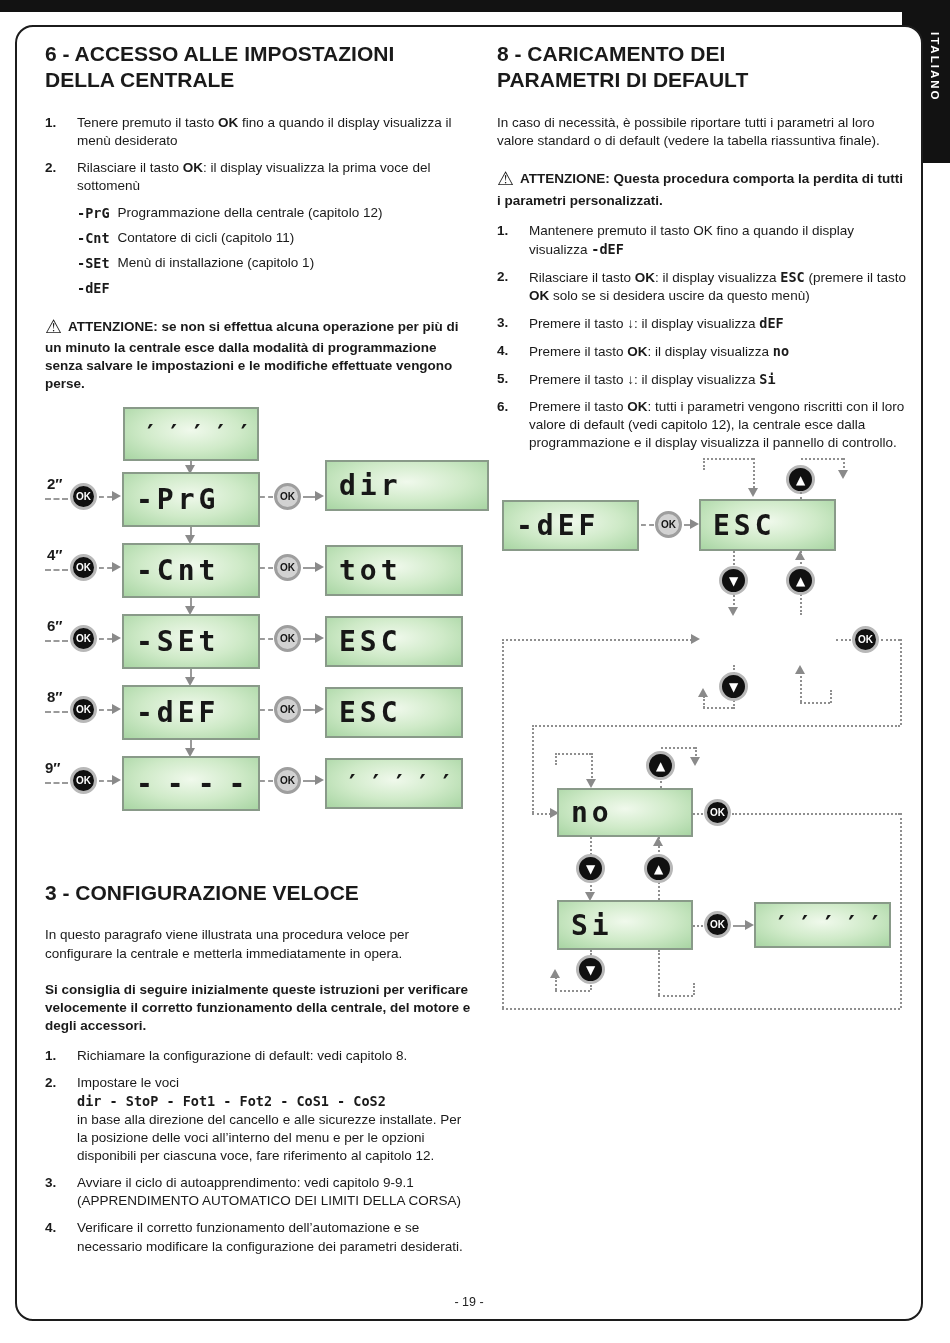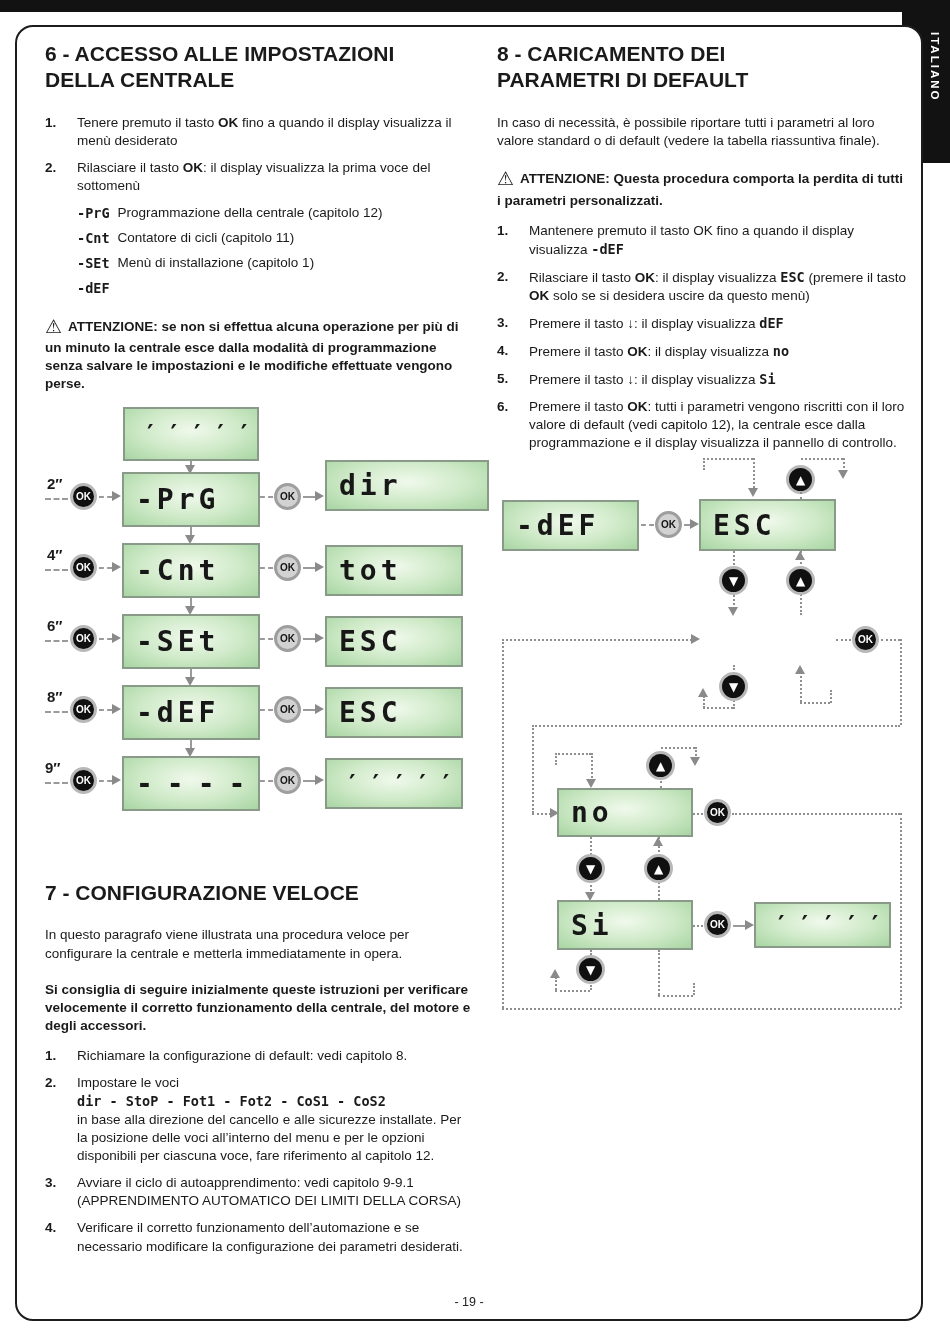--- a/index.html
+++ b/index.html
@@ -201,21 +201,21 @@
     <i class="hd" style="left:215px;top:377px;width:13px"></i>
     <div class="ok light" style="left:229px;top:364px">OK</div>
     <i class="hd" style="left:258px;top:377px;width:12px"></i>
     <i class="tr-r" style="left:270px;top:372px"></i>
     <div class="disp" style="left:280px;top:355px;width:138px;height:51px">
         <span class="dtxt ticks">′′′′′</span>
       </div>
   </div>
 
   <div class="sec7">
-    <h1>7 - CONFIGURAZIONE VELOCE</h1>
+    <h1>3 - CONFIGURAZIONE VELOCE</h1>
     <p>In questo paragrafo viene illustrata una procedura veloce per configurare la centrale e metterla immediatamente in opera.</p>
     <p class="advice"><b>Si consiglia di seguire inizialmente queste istruzioni per verificare velocemente il corretto funzionamento della centrale, del motore e degli accessori.</b></p>
     <div class="oli">
       <span class="n">1.</span>
       <span class="t">Richiamare la configurazione di default: vedi capitolo 8.</span>
     </div>
     <div class="oli">
       <span class="n">2.</span>
       <span class="t">Impostare le voci<br><span class="seg">dir - StoP - Fot1 - Fot2 - CoS1 - CoS2</span><br>in base alla direzione del cancello e alle sicurezze installate. Per la posizione delle voci all’interno del menu e per le opzioni disponibili per ciascuna voce, fare riferimento al capitolo 12.</span>
     </div>

